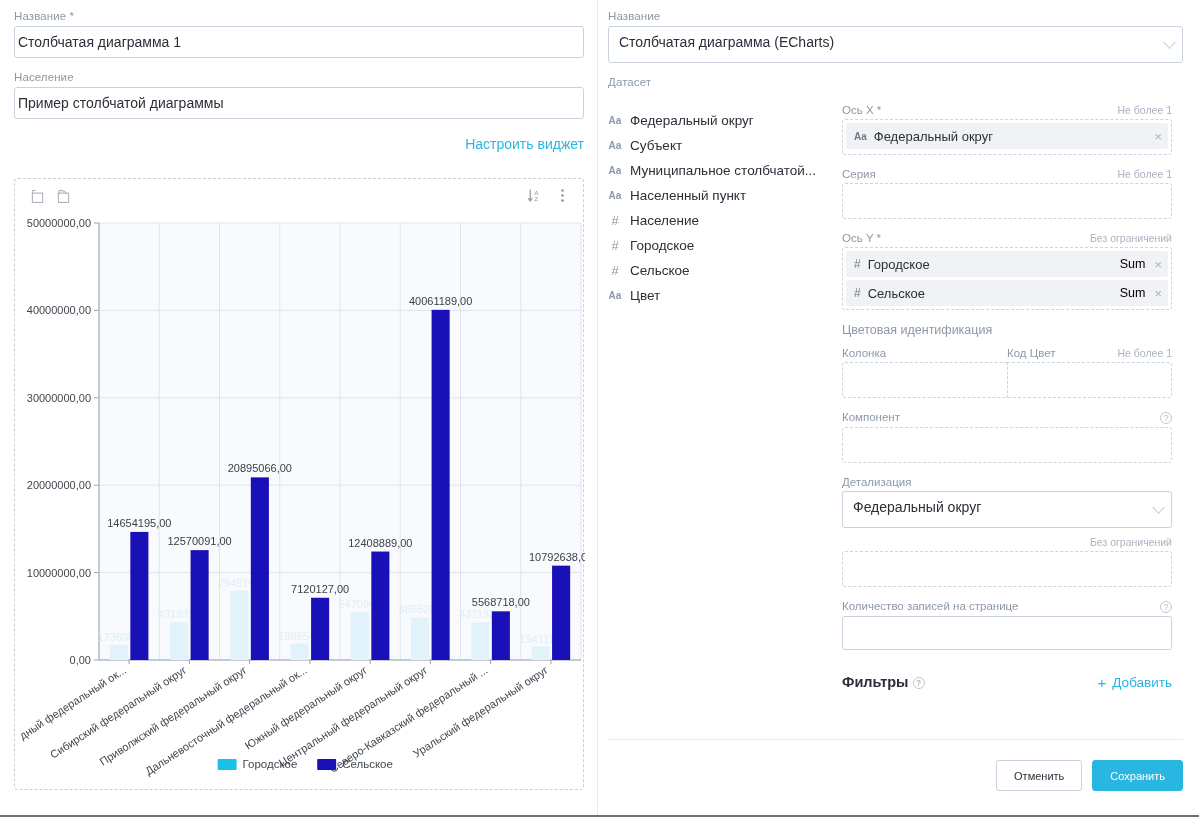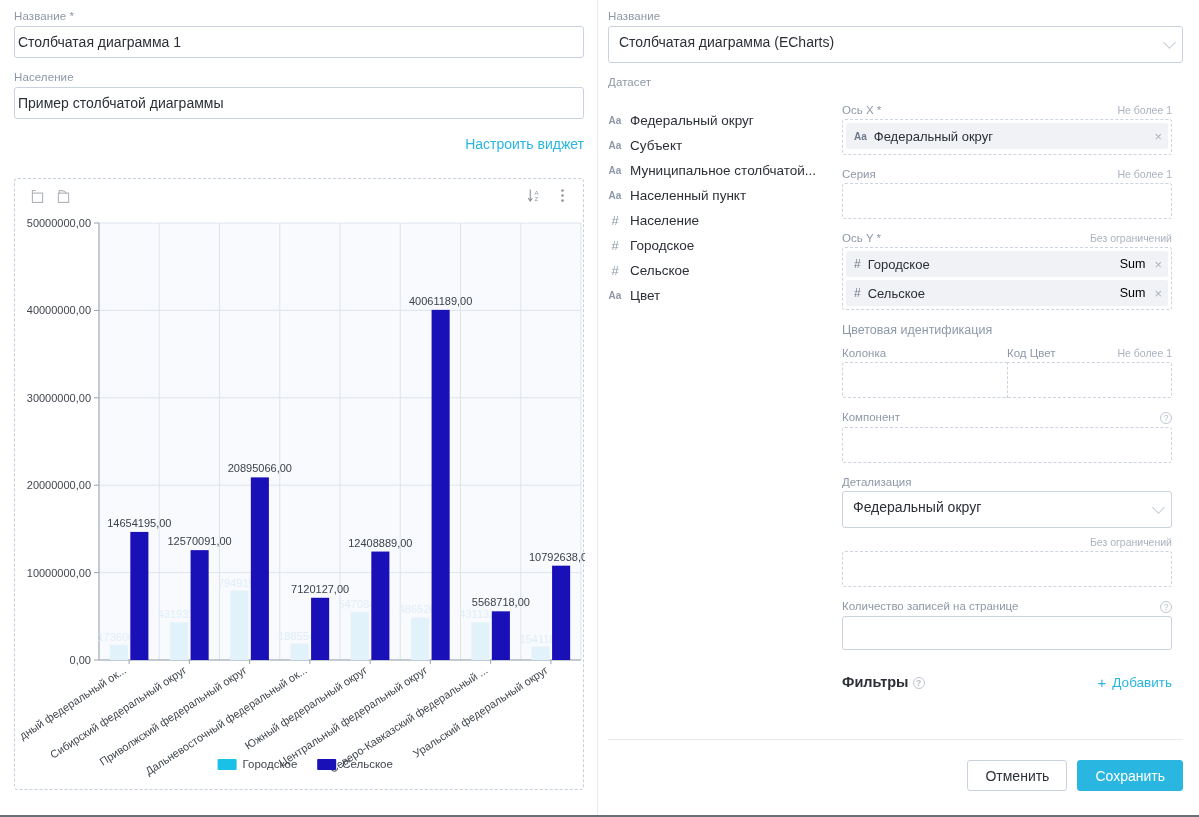--- a/index.html
+++ b/index.html
@@ -111,21 +111,21 @@
     display:flex; justify-content:space-between; align-items:flex-start; margin-top:24px;
   }
   .filters-lbl { font-size:14.5px; color:#2b2f38; font-weight:600; }
   .add-btn { color:#29b6e0; font-size:13.5px; cursor:pointer; display:flex; align-items:center; gap:6px; }
   .add-plus { font-size:15px; }
   .h-rule { position:absolute; left:608px; top:739px; width:575px; height:1px; background:#e7eaee; }
 
   
   .footer { position:absolute; right:16px; top:760px; display:flex; gap:10px; }
   .btn {
-    height:31px; border-radius:3px; font-size:14px; padding:0 17px;
+    height:31px; border-radius:3px; font-size:11px; padding:0 17px;
     display:flex; align-items:center; justify-content:center; cursor:pointer;
     font-family:"Liberation Sans", sans-serif;
   }
   .btn-cancel { background:#fff; border:1px solid #c9d2de; color:#2b2f38; }
   .btn-save { background:#29b6e0; border:1px solid #29b6e0; color:#fff; }
 </style>
 </head>
 <body>
 
 <div class="page">

